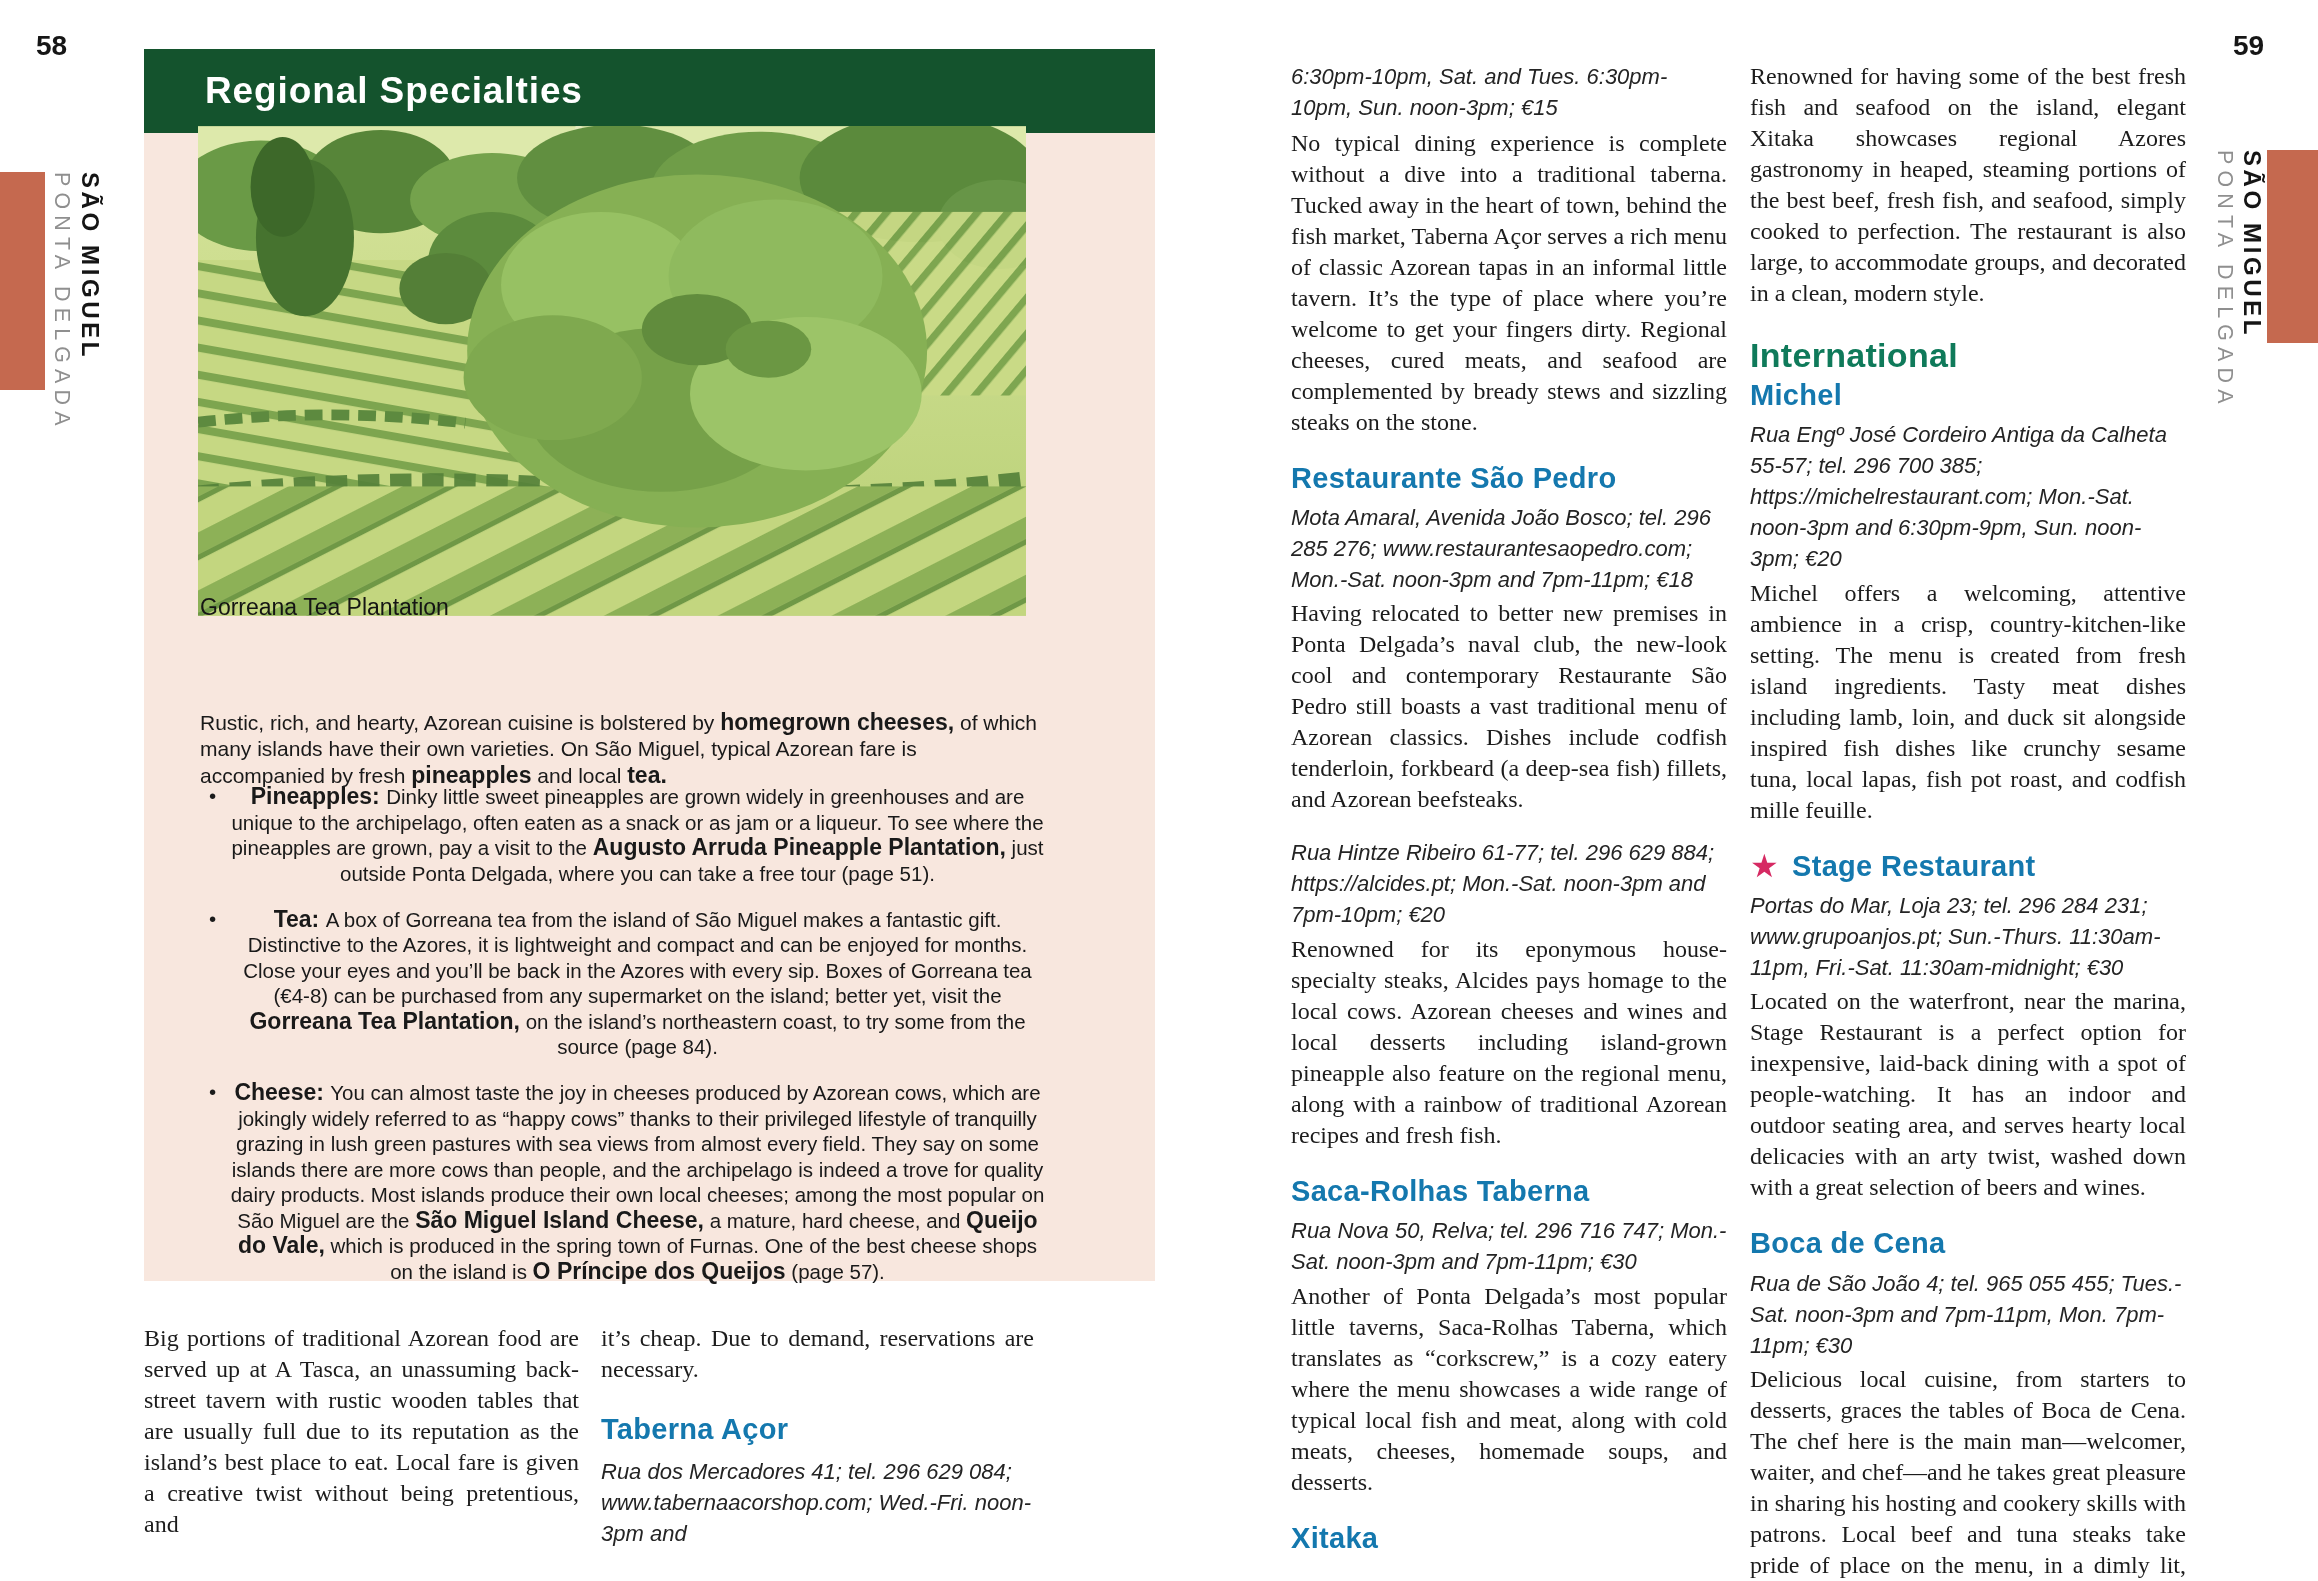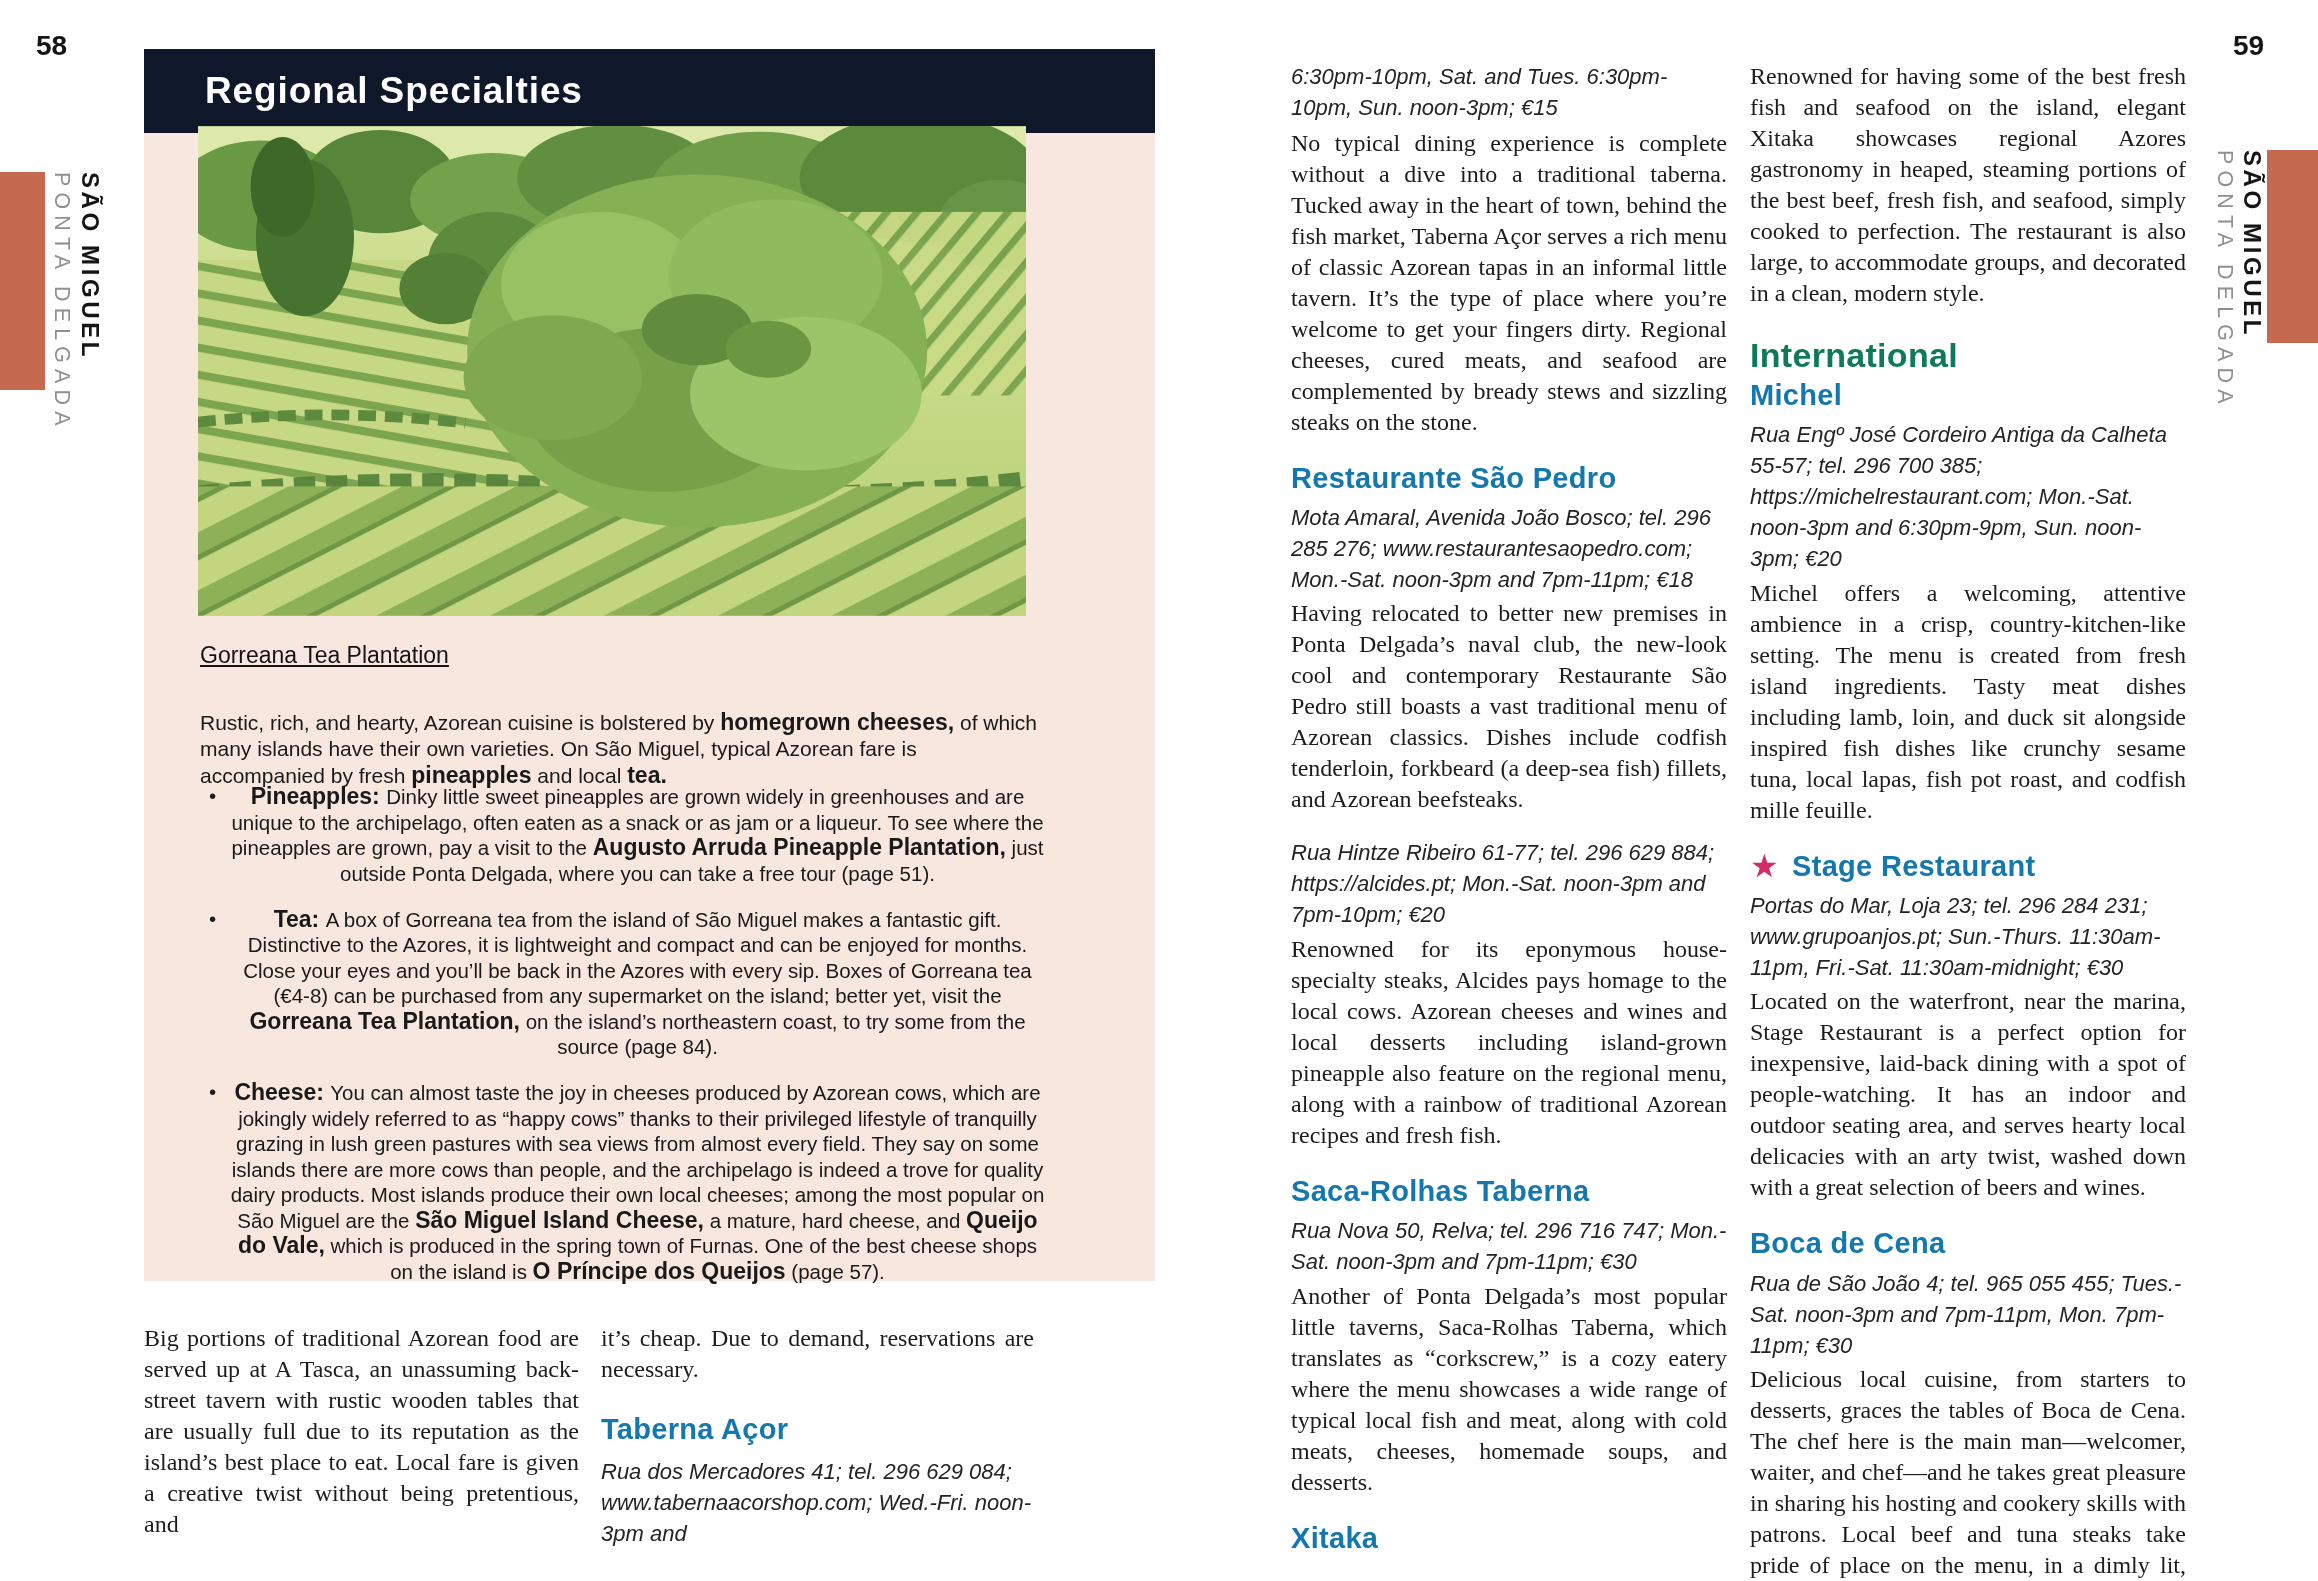--- a/index.html
+++ b/index.html
@@ -18,25 +18,25 @@
   .vtext{position:absolute;writing-mode:vertical-rl;white-space:nowrap;}
   .vbold{font:700 24px "Liberation Sans",sans-serif;letter-spacing:3.6px;color:#151515;}
   .vlight{font:300 21.4px "Liberation Sans",sans-serif;letter-spacing:6.2px;color:#8f8f8f;}
   #tab-left-ponta{left:45px;top:172px;width:28.5px;}
   #tab-left-sao{left:75px;top:172px;width:28.5px;}
   #tab-right-ponta{left:2208px;top:150px;width:28.5px;}
   #tab-right-sao{left:2237px;top:150px;width:28.5px;}
 
   
   #feature-box{position:absolute;left:144px;top:49px;width:1011px;height:1232px;background:#f8e7de;}
-  #feature-box-header{position:absolute;left:0;top:0;width:100%;height:84px;background:#0f172a;
+  #feature-box-header{position:absolute;left:0;top:0;width:100%;height:84px;background:#14532d;
         display:flex;align-items:center;text-align:center;}
   #feature-box-title{font:700 37px "Liberation Sans",sans-serif;color:#ffffff;letter-spacing:0.9px;padding-left:61px;}
   #feature-photo{position:absolute;left:54px;top:77px;width:828px;height:490px;display:block;}
-  #photo-caption{position:absolute;left:56px;top:592px;font:400 23px/28.5px "Liberation Sans",sans-serif;color:#141414;text-decoration:underline;}
+  #photo-caption{position:absolute;left:56px;top:544px;font:400 23px/28.5px "Liberation Sans",sans-serif;color:#141414;}
   #box-intro{position:absolute;left:56px;top:639px;width:845px;
         font:400 21px/26px "Liberation Sans",sans-serif;color:#191919;}
   .rich b{font-weight:700;font-size:23px;}
   #bullet-list{position:absolute;left:56px;top:735px;width:845px;text-align:center;}
   .bullet{position:relative;padding-left:30px;margin-bottom:20.5px;
         font:400 20.5px/25.5px "Liberation Sans",sans-serif;color:#191919;}
   .bullet::before{content:"\2022";position:absolute;left:9px;top:-0.9px;color:#1b1b1b;}
 
   
   .serif{font:400 24px/31px "Liberation Serif",serif;color:#1c1c1c;text-align:justify;}

